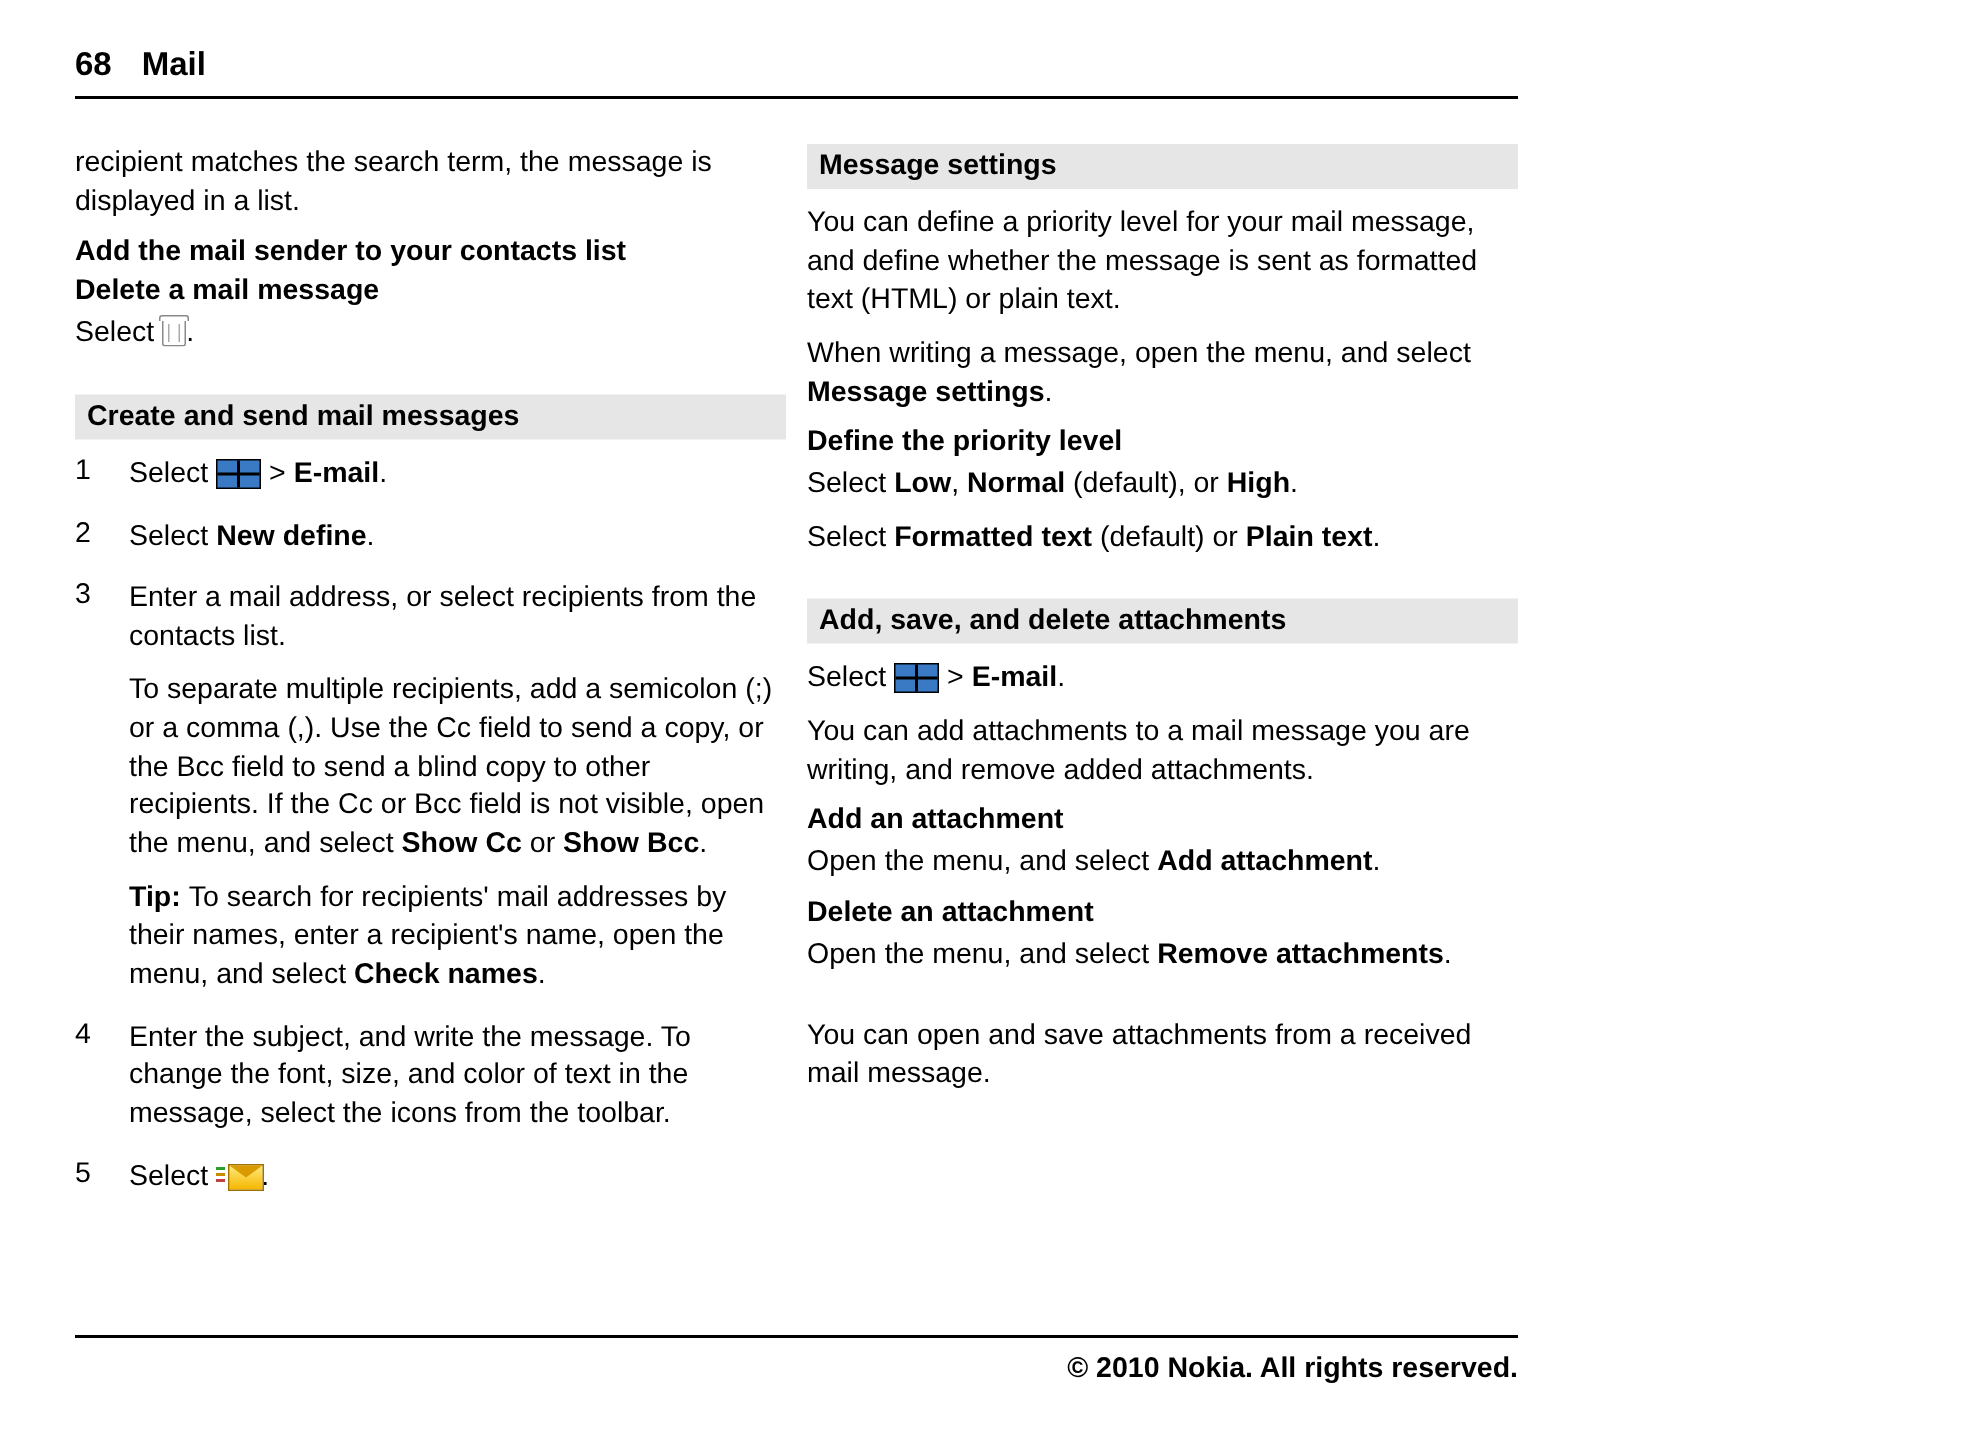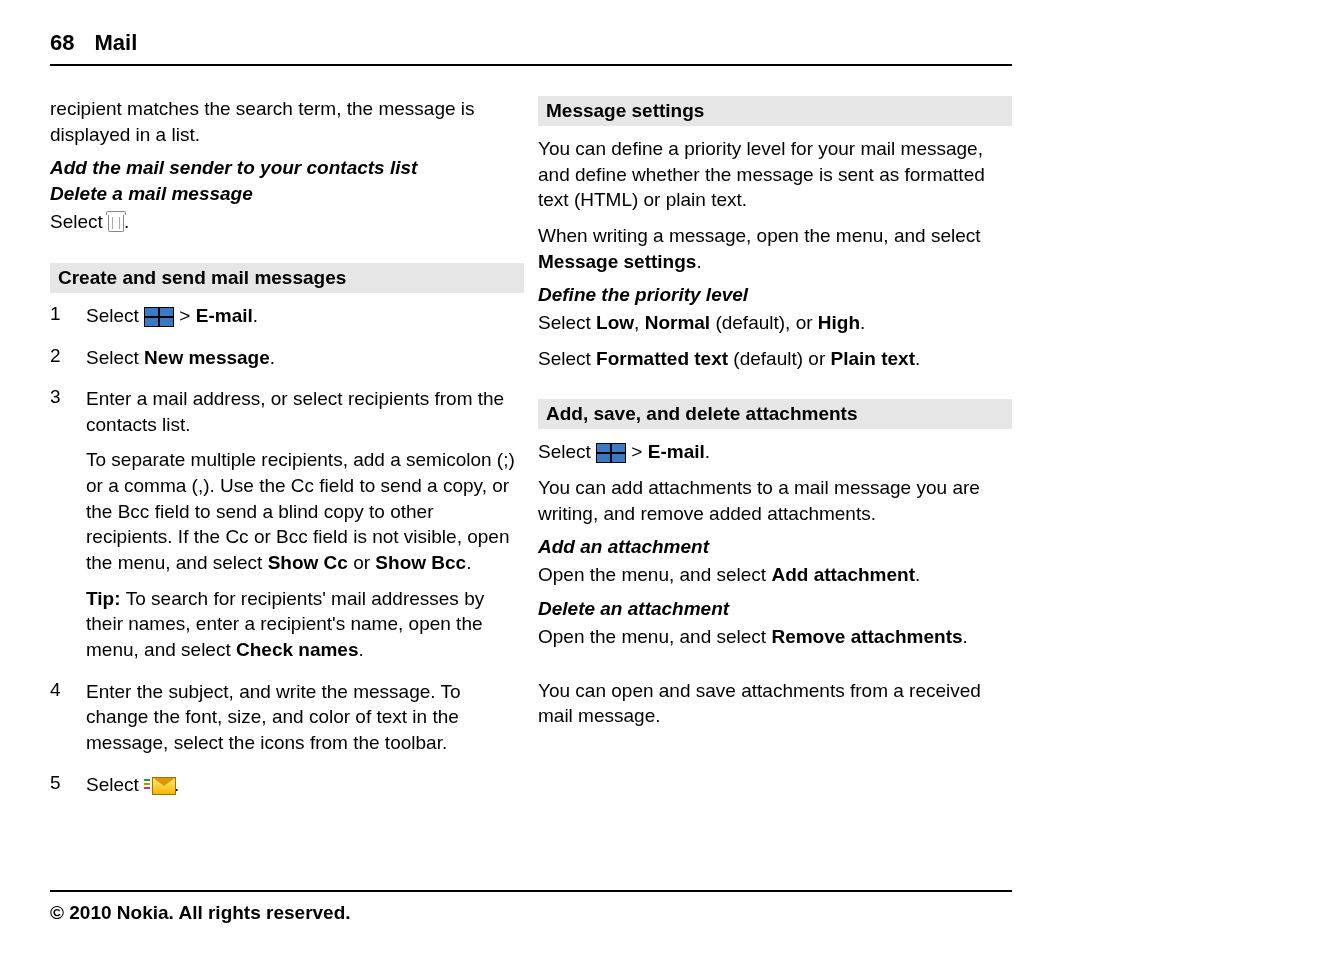--- a/index.html
+++ b/index.html
@@ -42,21 +42,20 @@
     min-width: 0;
   }
   p {
     margin: 0 0 10px 0;
     line-height: 1.35;
   }
   .bold { font-weight: bold; }
   .sub-heading {
     font-weight: bold;
     margin-bottom: 4px;
-    font-style: italic;
   }
   .section-bar {
     background: #e6e6e6;
     font-weight: bold;
     padding: 4px 8px;
     margin-top: 28px;
     margin-bottom: 10px;
   }
   ol.steps {
     list-style: none;
@@ -151,20 +150,21 @@
     left:0; right:0; top:0;
     border-left:11px solid transparent;
     border-right:11px solid transparent;
     border-top:8px solid #d99a00;
   }
   .footer {
     position: absolute;
     left: 50px; right: 50px; bottom: 30px;
     border-top: 2px solid #000;
     padding-top: 10px;
+    text-align: right;
     font-weight: bold;
     font-size: 19px;
   }
 </style>
 </head>
 <body>
 
 <div class="page">
 
   <div class="header">
@@ -195,21 +195,21 @@
             <p>
               <span>Select </span><span class="menu-icon"></span><span> &gt; </span><span class="bold">E-mail</span><span>.</span>
             </p>
           </div>
         </li>
 
         <li>
           <div class="num">2</div>
           <div class="body">
             <p>
-              <span>Select </span><span class="bold">New message</span><span>.</span>
+              <span>Select </span><span class="bold">New define</span><span>.</span>
             </p>
           </div>
         </li>
 
         <li>
           <div class="num">3</div>
           <div class="body">
             <p>Enter a mail address, or select recipients from the contacts list.</p>
             <p>
               <span>To separate multiple recipients, add a semicolon (;) or a comma (,). Use the Cc field to send a copy, or the Bcc field to send a blind copy to other recipients. If the Cc or Bcc field is not visible, open the menu, and select </span><span class="bold">Show Cc</span><span> or </span><span class="bold">Show Bcc</span><span>.</span>

